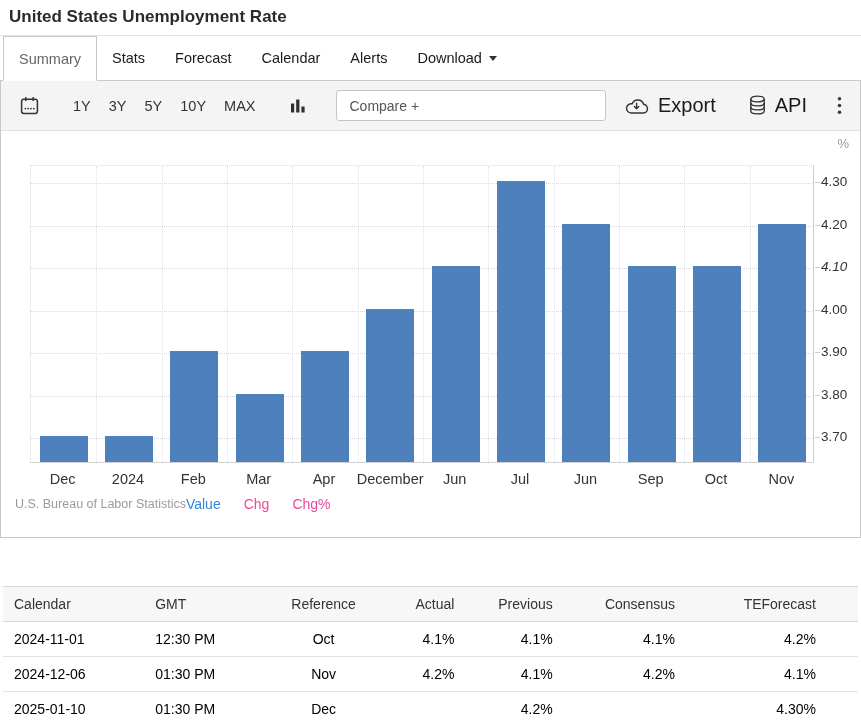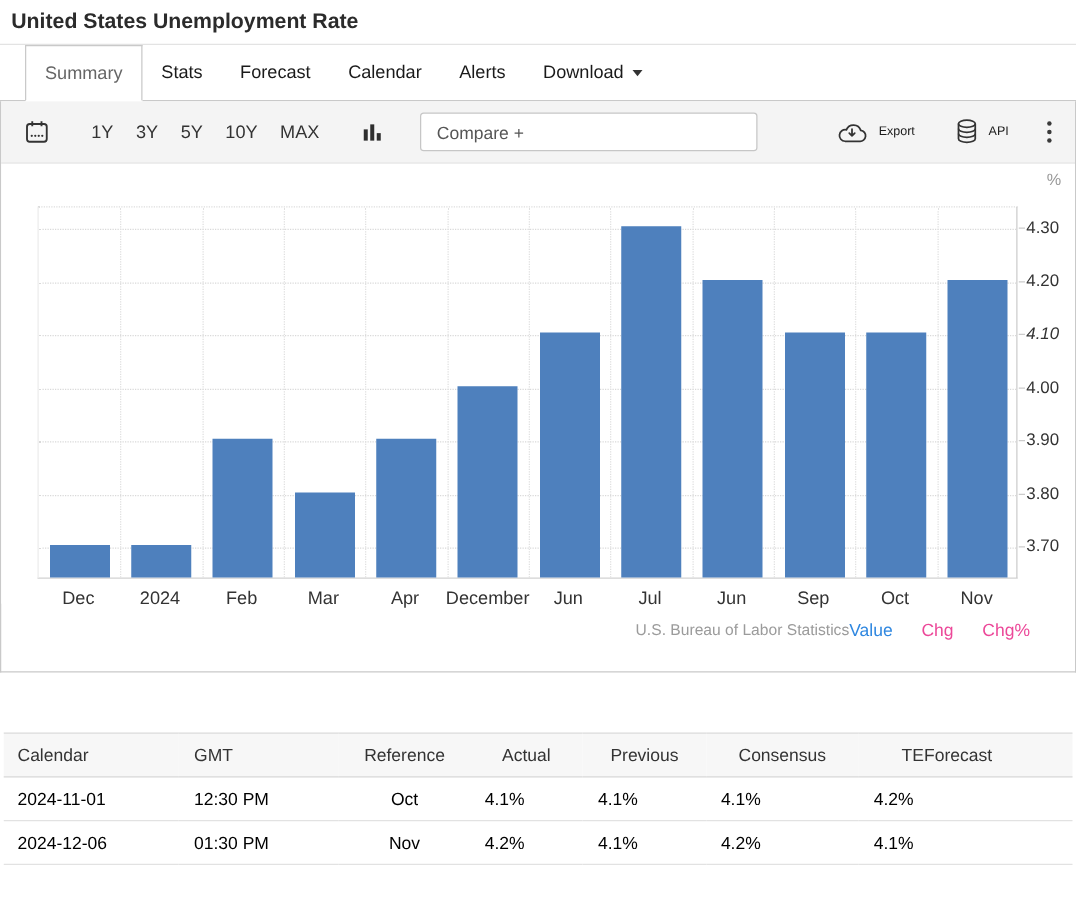--- a/index.html
+++ b/index.html
@@ -15,21 +15,21 @@
   .page-title {
     font-size: 17px; font-weight: bold; color: #2b2b2b;
     padding: 7px 10px 8px 9px;
     border-bottom: 1px solid #e3e3e3;
   }
   
   .tabbar {
     display: flex; align-items: stretch;
     height: 45px;
     border-bottom: 1px solid #c9c9c9;
-    padding-left: 20px;
+    padding-left: 3px;
   }
   .tab {
     display: flex; align-items: center;
     padding: 0 15px;
     font-size: 14.5px; color: #1a1a1a;
     cursor: pointer;
     background: transparent;
   }
   .tab.active {
     background: #fff;
@@ -67,21 +67,21 @@
     border: 1px solid #c6c6c6; border-radius: 3px;
     background: #fff; padding: 0 12px;
     font-size: 14px; color: #444;
     font-family: "Liberation Sans", sans-serif;
     outline: none;
   }
   .compare-input::placeholder { color: #555; opacity: 1; }
   .toolbar-spacer { flex: 1; }
   .tool-text-btn {
     display: flex; align-items: center; gap: 9px;
-    font-size: 10px; color: #1a1a1a; cursor: pointer;
+    font-size: 20px; color: #1a1a1a; cursor: pointer;
   }
   .tool-text-btn.api { margin-left: 33px; }
   .icon-btn.kebab { margin-left: 30px; margin-right: 6px; }
   
   .chart { position: relative; height: 352px; background: #fff; }
   .plot {
     position: absolute; left: 29px; top: 34px;
     width: 784px; height: 298px;
     border-left: 1px solid #ececec;
     border-right: 1px solid #cccccc;
@@ -108,22 +108,22 @@
   .ytickmark {
     position: absolute; left: 814px; width: 5px; height: 0;
     border-top: 1px solid #ccc;
   }
   .unit-label {
     position: absolute; top: 5px; left: 818px; width: 30px;
     text-align: right; font-size: 13px; color: #999;
   }
   
   .chart-footer {
-    display: flex; justify-content: flex-end; align-items: center;
-    padding: 13px 36px 25px 50px;
+    display: flex; justify-content: flex-start; align-items: center;
+    padding: 13px 36px 25px 14px;
   }
   .source-text { font-size: 12.5px; color: #9b9b9b; }
   .view-links { display: flex; gap: 23px; font-size: 14px; }
   .view-link { color: #ec4899; cursor: pointer; }
   .view-link.active { color: #2f87e0; }
   
   .gap-block { height: 48px; }
   
   .data-table {
     width: calc(100% - 6px); margin: 0 3px;
@@ -136,21 +136,21 @@
     border-bottom: 1px solid #d9d9d9;
   }
   .data-table th {
     font-weight: normal; color: #333;
     padding: 9px 12px;
   }
   .data-table td { padding: 9px 12px; color: #000000; }
   .data-table tbody tr { border-bottom: 1px solid #e2e2e2; }
   .al-left  { text-align: left; }
   .al-center{ text-align: center; }
-  .al-right { }
+  .al-right { text-align: right; }
   .data-table th:first-child, .data-table td:first-child { padding-left: 11px; }
   .data-table th:last-child, .data-table td:last-child { padding-right: 42px; }
   svg { display: block; }
 </style>
 </head>
 <body>
 
 <div class="page-title">United States Unemployment Rate</div>
 
 <div class="tabbar">
@@ -346,14 +346,23 @@
       </tr>
       <tr>
         <td class="al-left">2024-12-06</td>
         <td class="al-left">01:30 PM</td>
         <td class="al-center">Nov</td>
         <td class="al-right">4.2%</td>
         <td class="al-right">4.1%</td>
         <td class="al-right">4.2%</td>
         <td class="al-right">4.1%</td>
       </tr>
+      <tr>
+        <td class="al-left">2025-01-10</td>
+        <td class="al-left">01:30 PM</td>
+        <td class="al-center">Dec</td>
+        <td class="al-right"></td>
+        <td class="al-right">4.2%</td>
+        <td class="al-right"></td>
+        <td class="al-right">4.30%</td>
+      </tr>
     </tbody>
 </table>
 
 </body></html>

